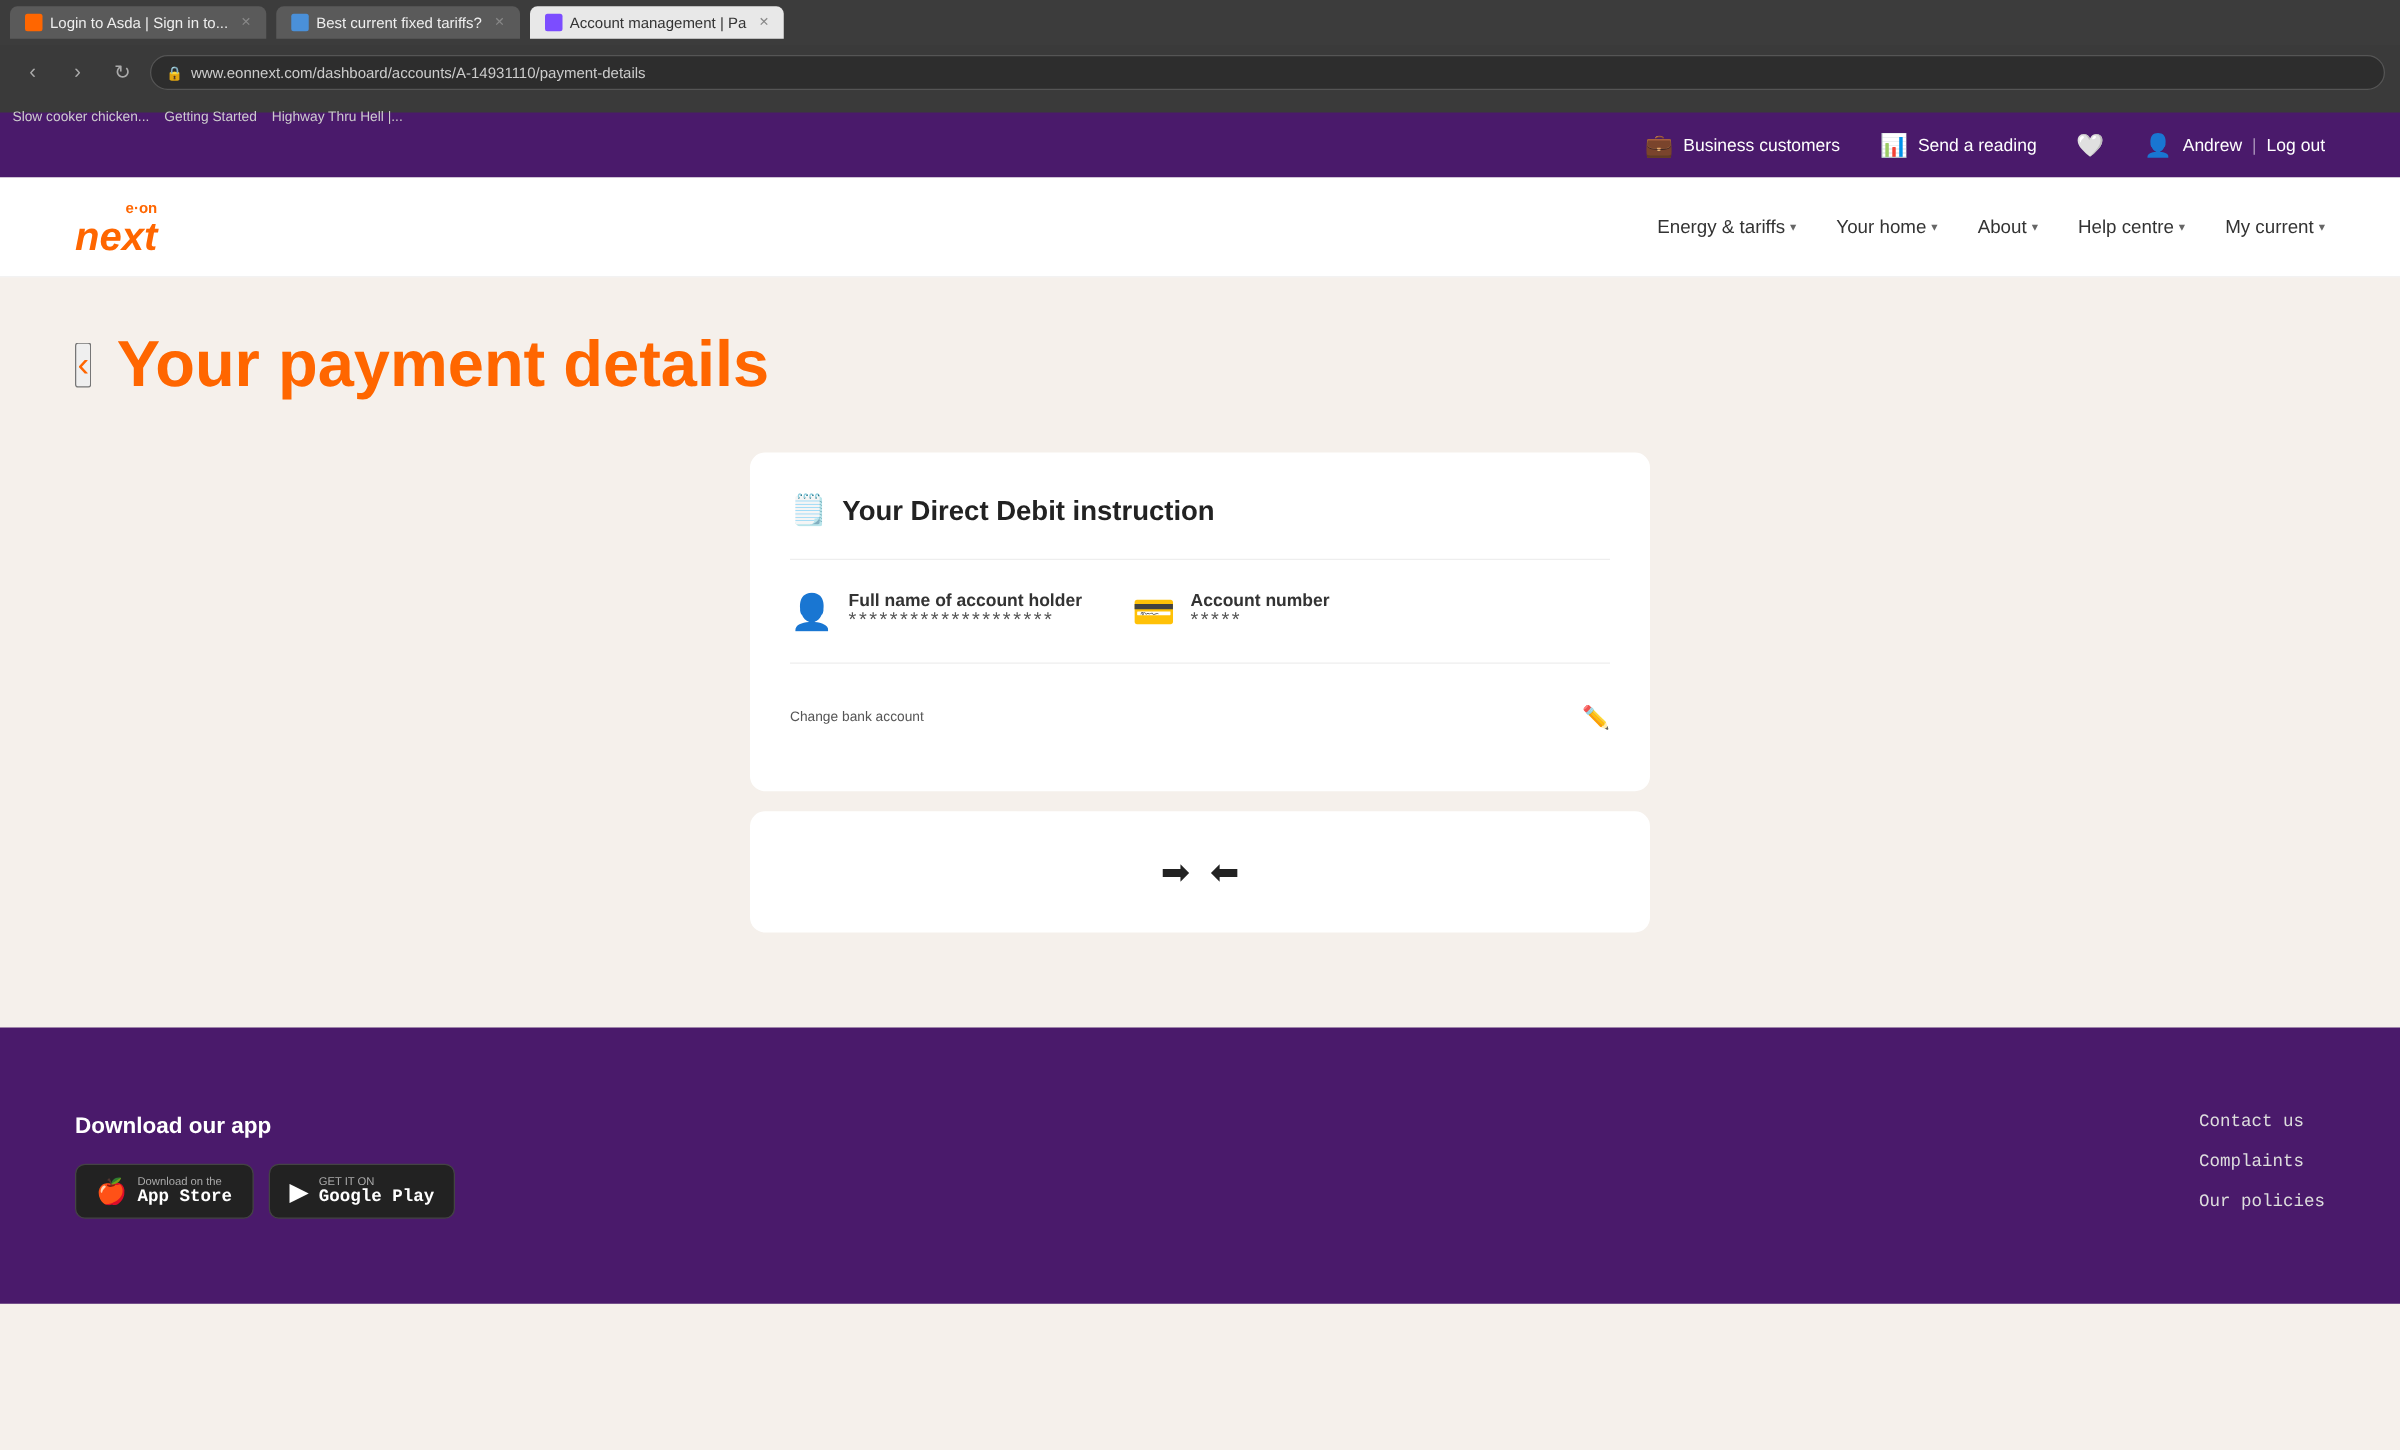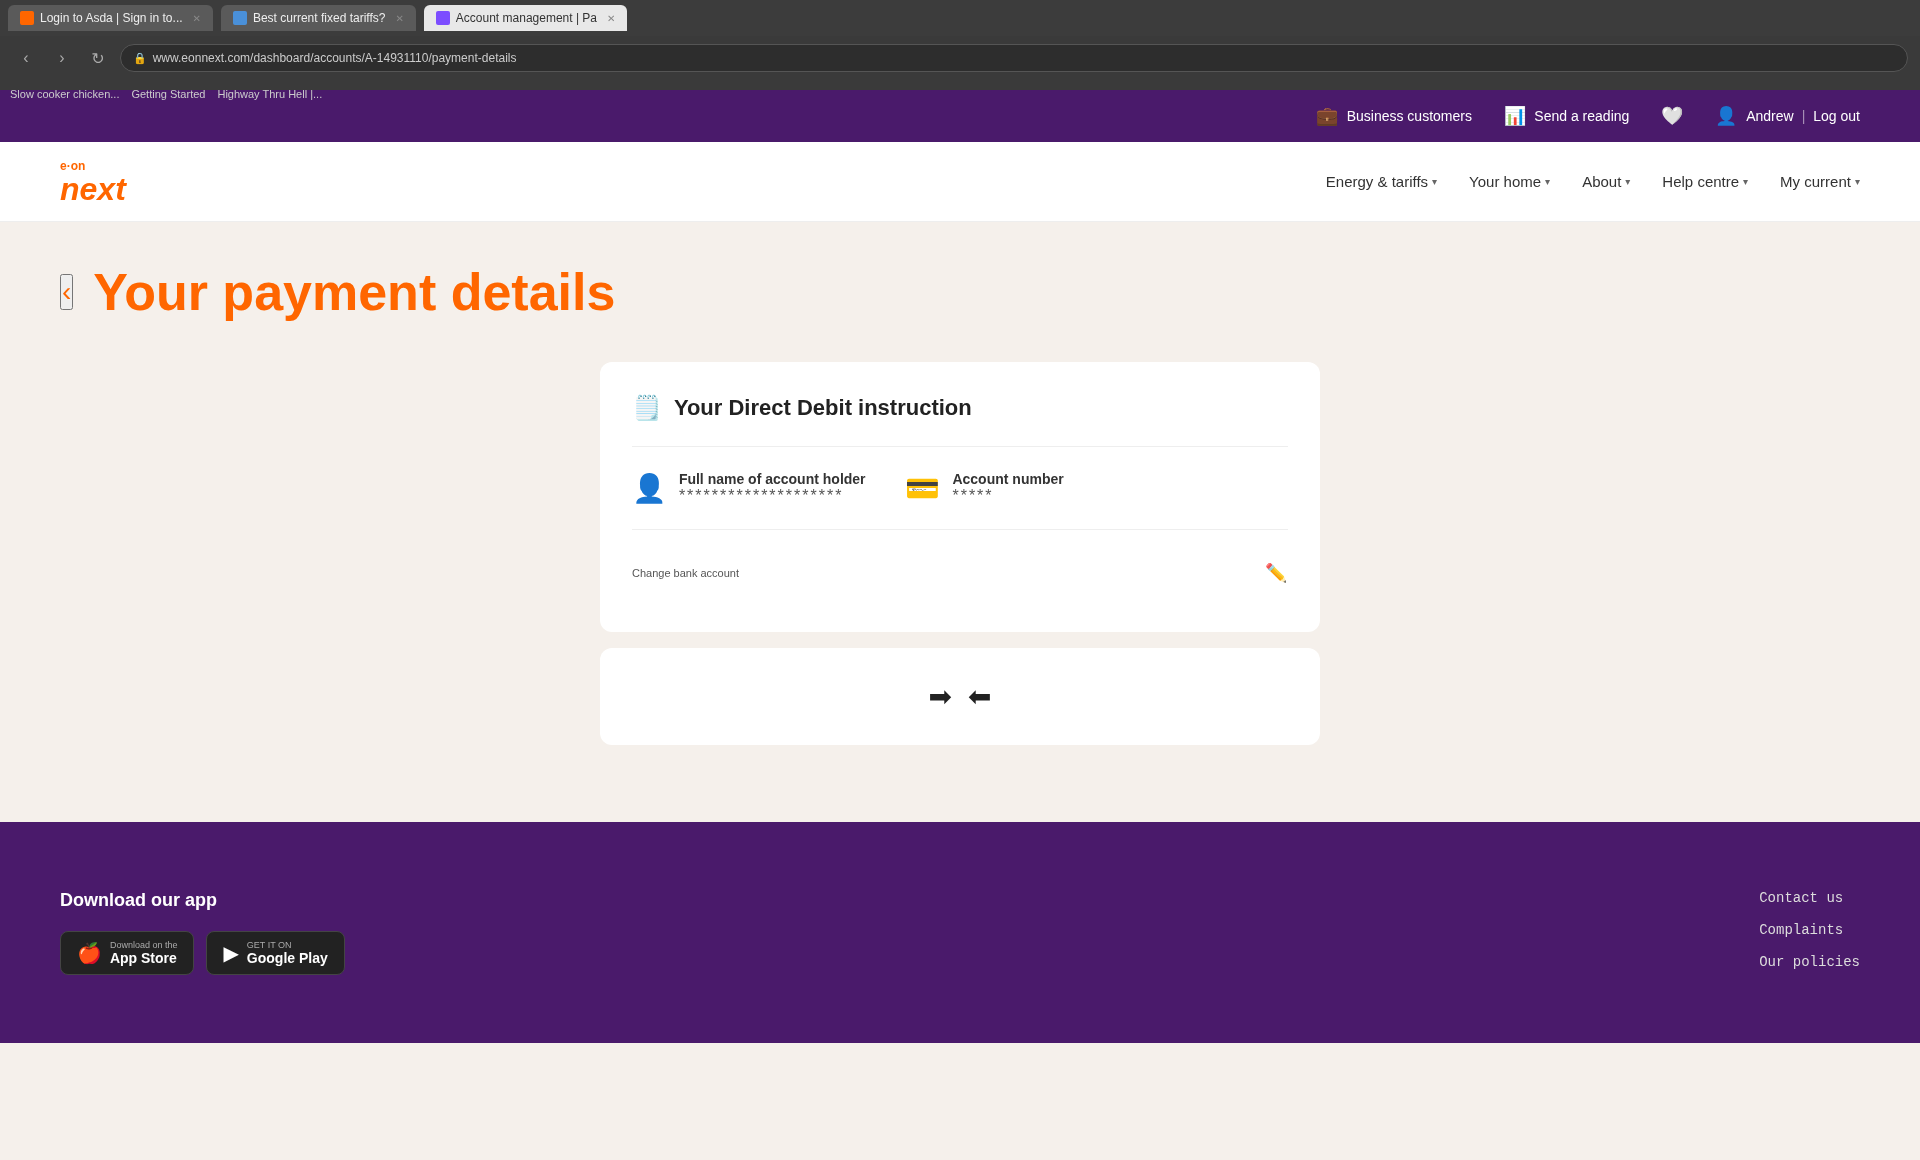--- a/index.html
+++ b/index.html
@@ -23,21 +23,21 @@
     .bookmarks-bar { background: #3a3a3a; height: 28px; display: flex; align-items: center; padding: 0 10px; gap: 12px; }
     .bookmark-item { font-size: 11px; color: #ccc; cursor: pointer; display: flex; align-items: center; gap: 4px; }
 
     
     .utility-bar { background: #4a1a6b; height: 52px; display: flex; align-items: center; justify-content: flex-end; padding: 0 60px; gap: 32px; }
     .utility-item { display: flex; align-items: center; gap: 8px; color: white; font-size: 14px; cursor: pointer; text-decoration: none; }
     .utility-icon { font-size: 18px; }
     .utility-divider { color: rgba(255,255,255,0.5); }
 
     
-    .main-header { background: white; height: 80px; display: flex; align-items: center; padding: 0 60px; border-bottom: 1px solid #eee; }
+    .main-header { background: white; height: 80px; display: flex; align-items: center; padding: 0 60px; border-bottom: 1px solid #eee; text-align: right; }
     .logo-area { display: flex; align-items: center; }
     .logo-text { font-size: 32px; font-weight: 900; color: #ff6600; font-style: italic; line-height: 1; }
     .logo-eon { font-size: 12px; color: #ff6600; font-weight: bold; }
     .logo-container { display: flex; flex-direction: column; }
     .main-nav { display: flex; align-items: center; gap: 32px; margin-left: auto; }
     .nav-item { display: flex; align-items: center; gap: 4px; color: #333; font-size: 15px; cursor: pointer; text-decoration: none; }
     .nav-chevron { font-size: 10px; color: #666; }
 
     
     .page-content { background: #f5f0eb; min-height: 600px; padding: 40px 60px; }
@@ -74,21 +74,21 @@
     
     .footer { background: #4a1a6b; color: white; padding: 68px 60px; }
     .footer-content { display: flex; gap: 80px; }
     .footer-app { }
     .footer-app-title { font-size: 18px; font-weight: 800; margin-bottom: 20px; }
     .app-badges { display: flex; gap: 12px; }
     .app-badge { background: #222; border-radius: 8px; padding: 8px 16px; display: flex; align-items: center; gap: 8px; cursor: pointer; border: 1px solid #444; }
     .app-badge-icon { font-size: 20px; }
     .app-badge-text { }
     .app-badge-sub { font-size: 9px; color: #aaa; }
-    .app-badge-name { font-size: 14px; font-weight: 700; }
+    .app-badge-name { font-size: 14px; font-weight: 700; font-family: Liberation Mono, monospace; }
     .footer-links { display: flex; gap: 80px; margin-left: auto; }
     .footer-col { display: flex; flex-direction: column; gap: 16px; }
     .footer-link { color: #ddd; font-size: 14px; cursor: pointer; text-decoration: none; font-family: Liberation Mono, monospace; }
   </style>
 </head>
 <body>
 
 <div class="browser-chrome">
   <div class="browser-titlebar">
     <div class="browser-tab">

